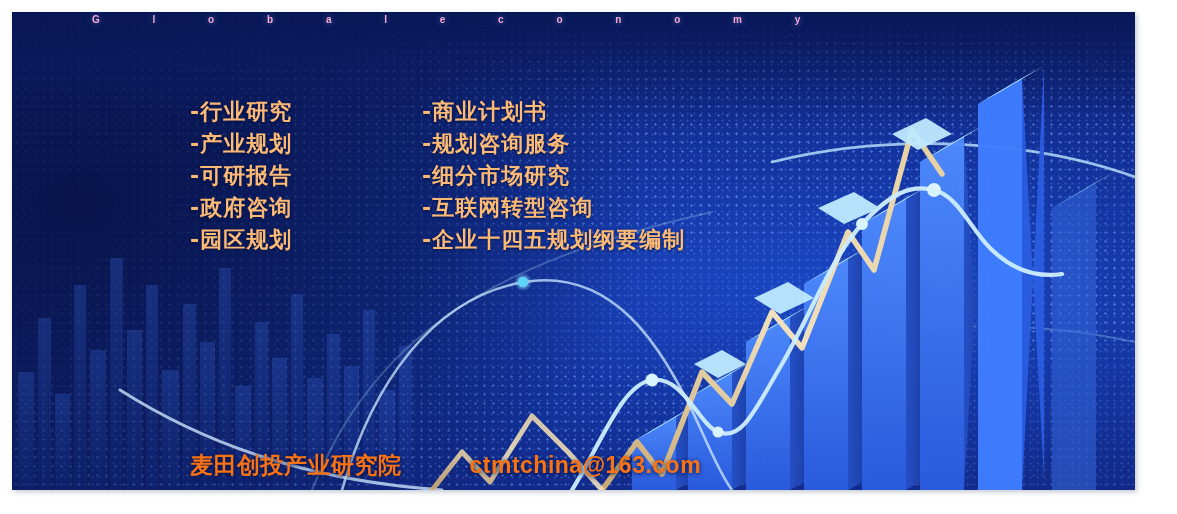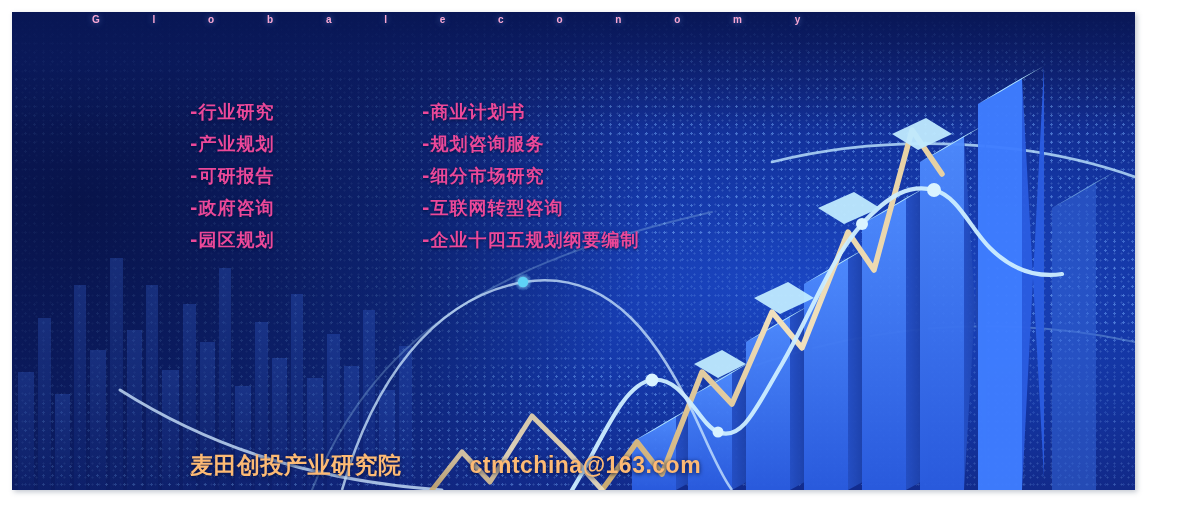--- a/index.html
+++ b/index.html
@@ -81,22 +81,22 @@
     font-size:10px;letter-spacing:25px;
     color:#f9a8d4;font-weight:600;
     text-shadow:0 0 6px rgba(140,180,255,.55);
     white-space:nowrap;
   }
 
   .svc-col{position:absolute;}
   #svc-left{left:178px;top:84px;}
   #svc-right{left:410px;top:84px;}
   .svc-item{
-    font-size:18px;line-height:32px;
-    color:#ec4899;font-weight:700;
+    font-size:22px;line-height:32px;
+    color:#fdba74;font-weight:700;
     letter-spacing:1px;white-space:nowrap;
     text-shadow:0 1px 3px rgba(0,14,60,.85);
   }
 
   #headline{
     position:absolute;left:178px;top:296px;
     font-size:104px;line-height:104px;
     font-weight:700;color:#ffffff;white-space:nowrap;
     letter-spacing:4px;
     text-shadow:
@@ -104,21 +104,21 @@
       2px 3px 7px rgba(2,12,52,.85),
       0 0 26px rgba(110,165,255,.35);
   }
   #headline .gap{display:inline-block;width:30px;}
 
   #footer{
     position:absolute;left:178px;top:438px;
     display:flex;align-items:baseline;white-space:nowrap;
   }
   .ft{
-    font-size:23px;font-weight:700;color:#fdba74;
+    font-size:23px;font-weight:700;color:#f97316;
     text-shadow:0 1px 4px rgba(2,12,52,.9);
     letter-spacing:.5px;
   }
   #ft-org{margin-right:68px;}
   #ft-mail{margin-right:88px;font-family:"Liberation Sans",sans-serif;}
   #ft-phone{}
 </style>
 </head>
 <body>
 

